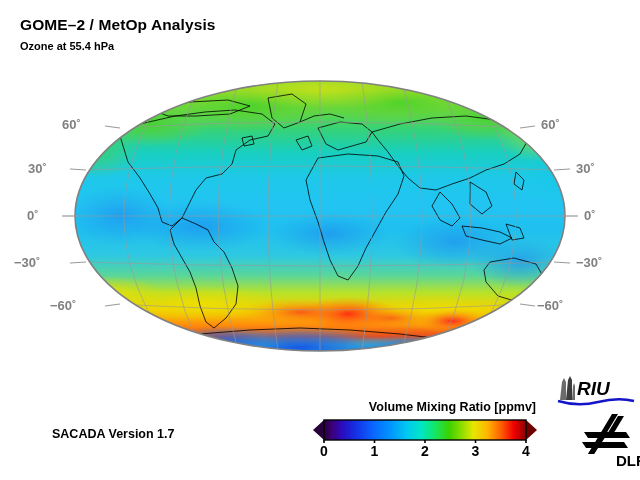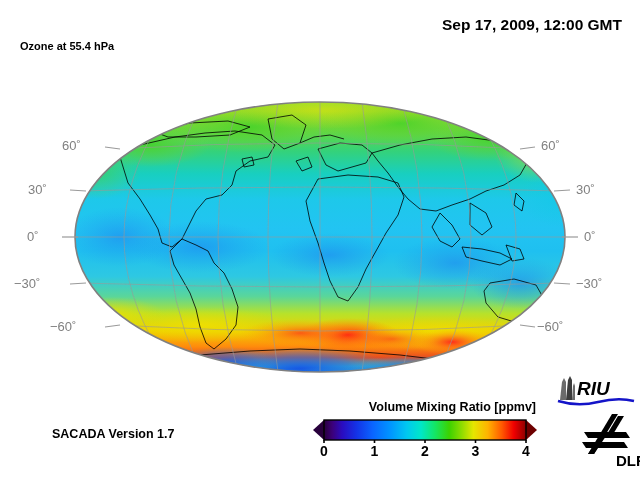--- a/index.html
+++ b/index.html
@@ -45,23 +45,24 @@
     font-size: 15.5px;
     font-weight: bold;
     color: #000000;
     white-space: nowrap;
   }
 
   
   #map-area {
     position: absolute;
     left: 0px;
-    top: 87px;
+    top: 66px;
     width: 528px;
     height: 300px;
+    font-weight: bold;
   }
   #map-svg {
     display: block;
   }
   .lat-label {
     position: absolute;
     font-size: 13px;
     color: #808080;
     font-family: "Liberation Sans", sans-serif;
     white-space: nowrap;
@@ -129,22 +130,22 @@
     top: 412px;
     width: 76px;
     height: 58px;
   }
 </style>
 </head>
 <body>
 
 <div id="page">
 
+  <div id="title-main">GOME–2 / MetOp Analysis</div>
   <div id="title-sub">Ozone at 55.4 hPa</div>
-  <div id="timestamp">Sep 17, 2009, 12:00 GMT</div>
 
   <div id="map-area">
     <svg id="map-svg" width="640" height="300" viewBox="0 0 640 300">
       <defs>
         <clipPath id="globe-clip">
           <ellipse cx="320" cy="150" rx="245" ry="135"></ellipse>
         </clipPath>
 
         <linearGradient id="zonalBands" x1="0" y1="0" x2="0" y2="1">
           <stop offset="0.00" stop-color="#7ddc3c"></stop>

